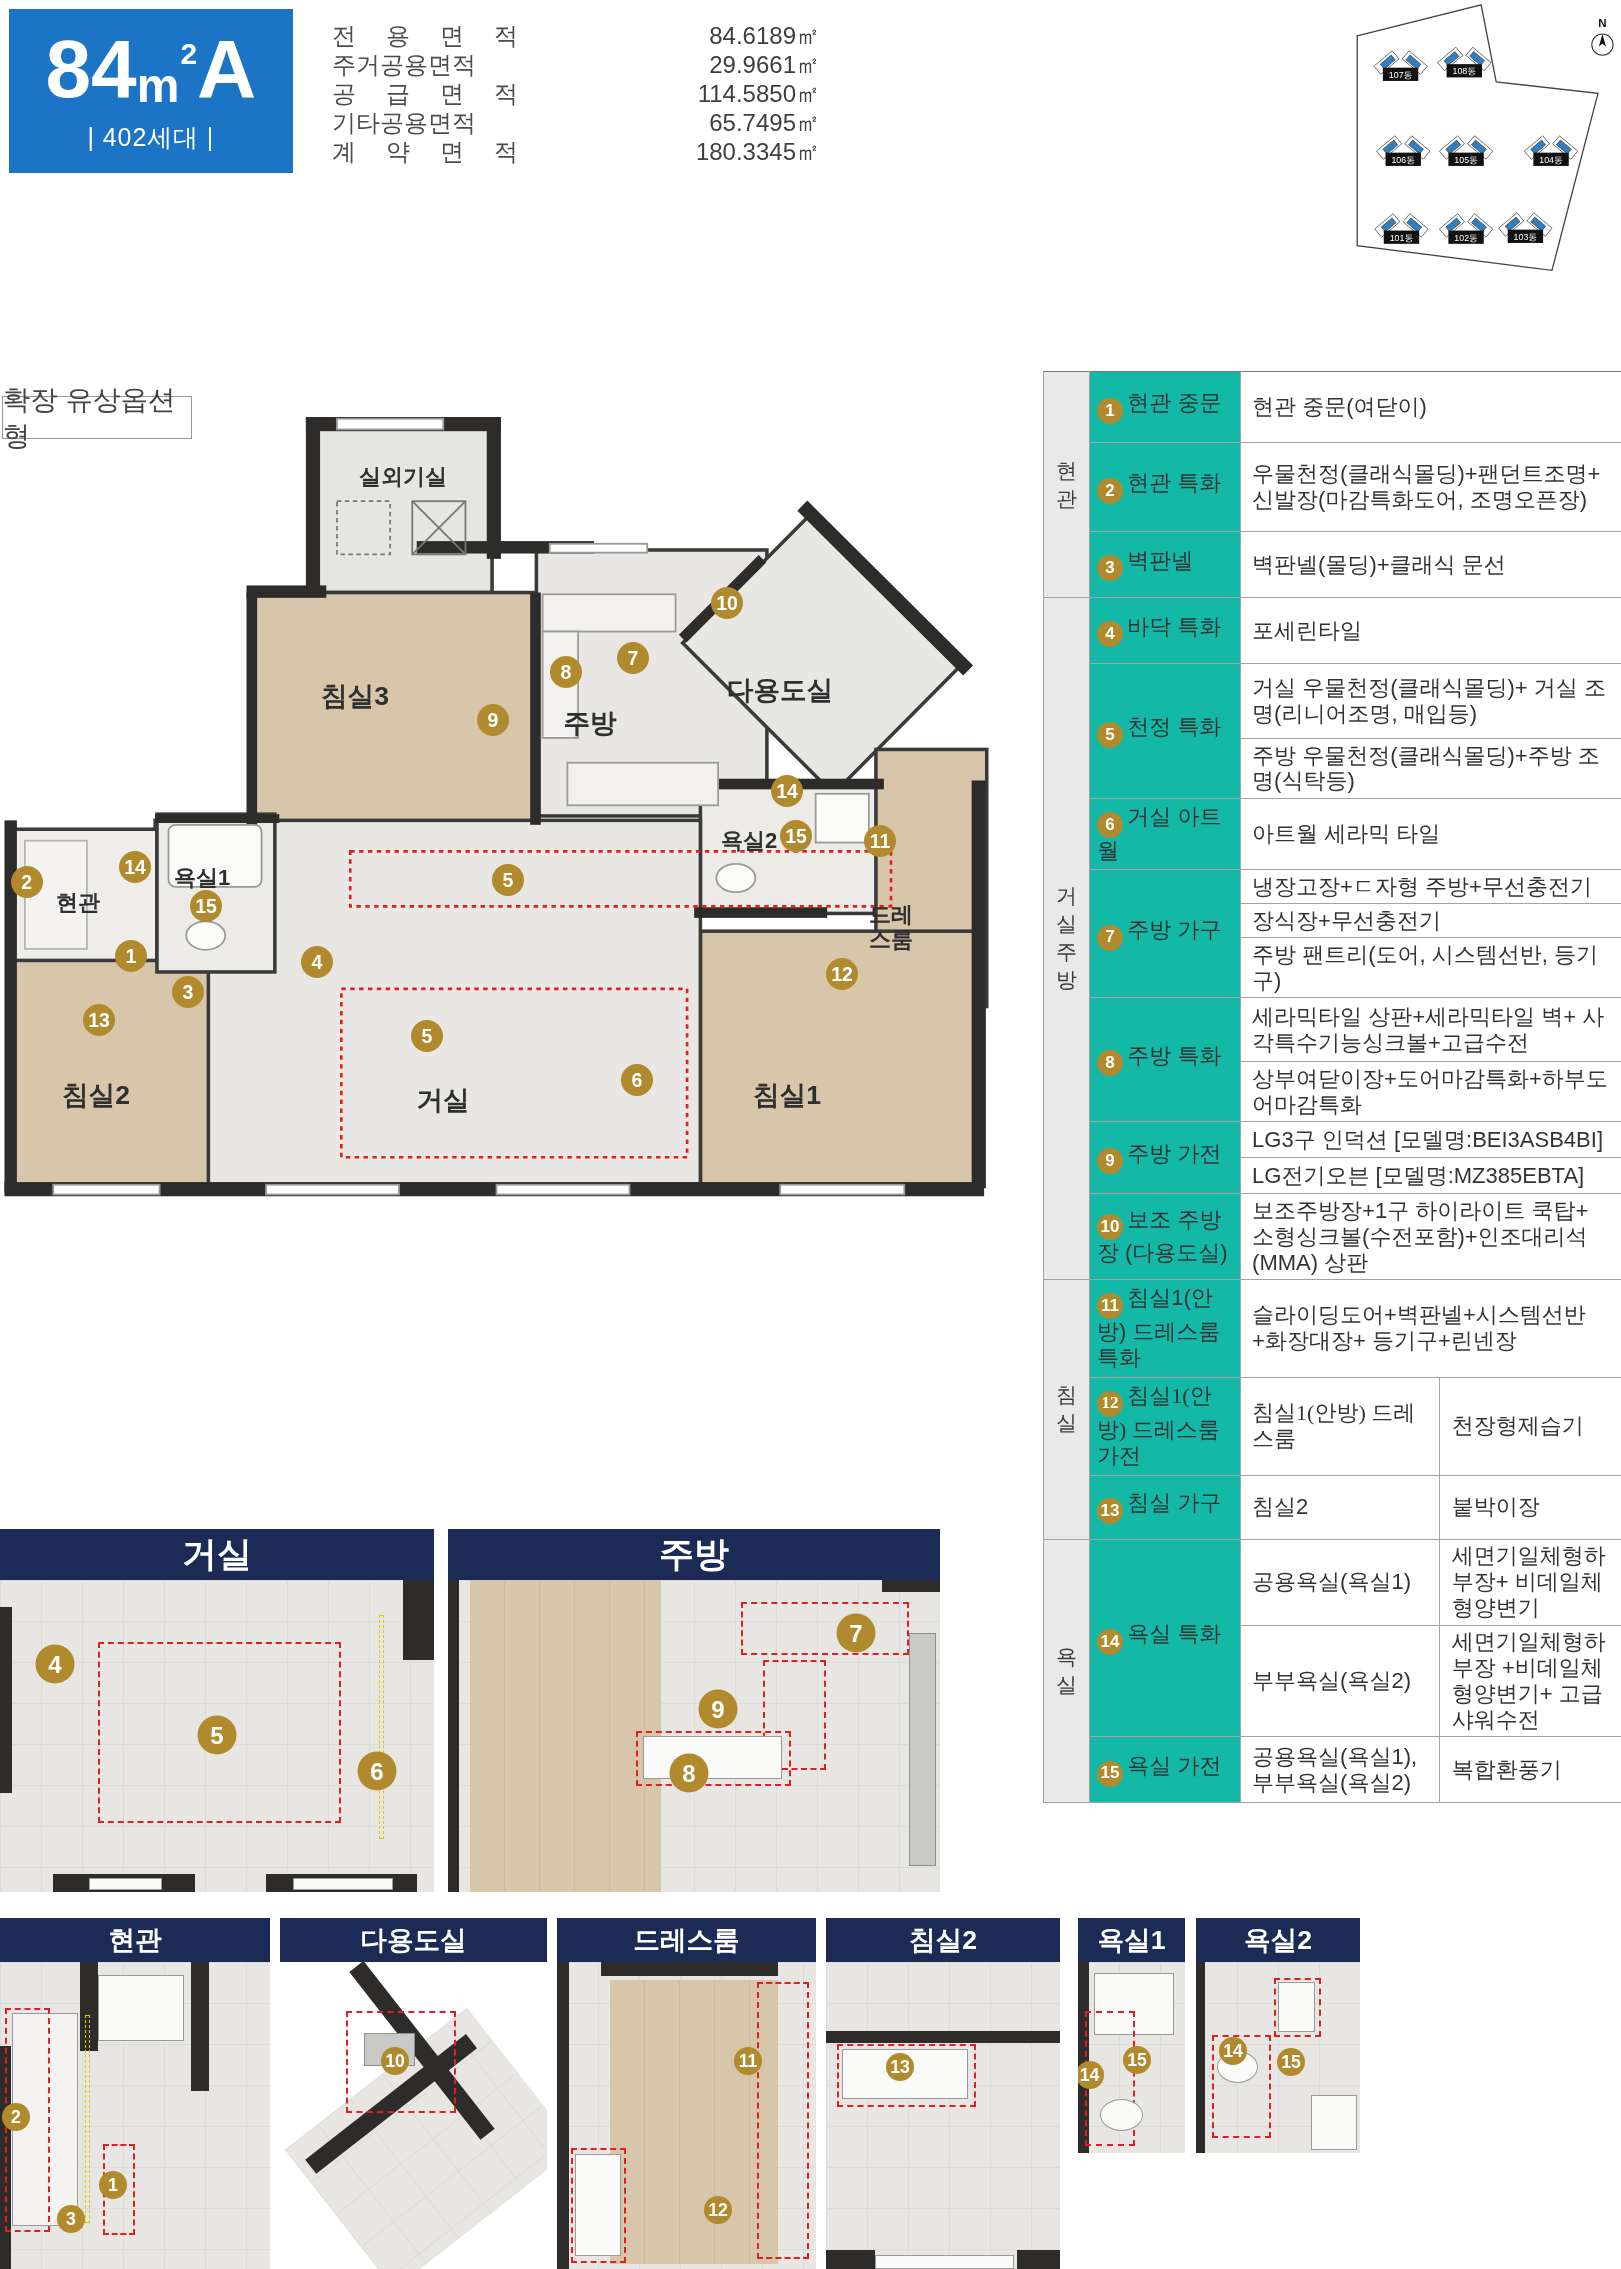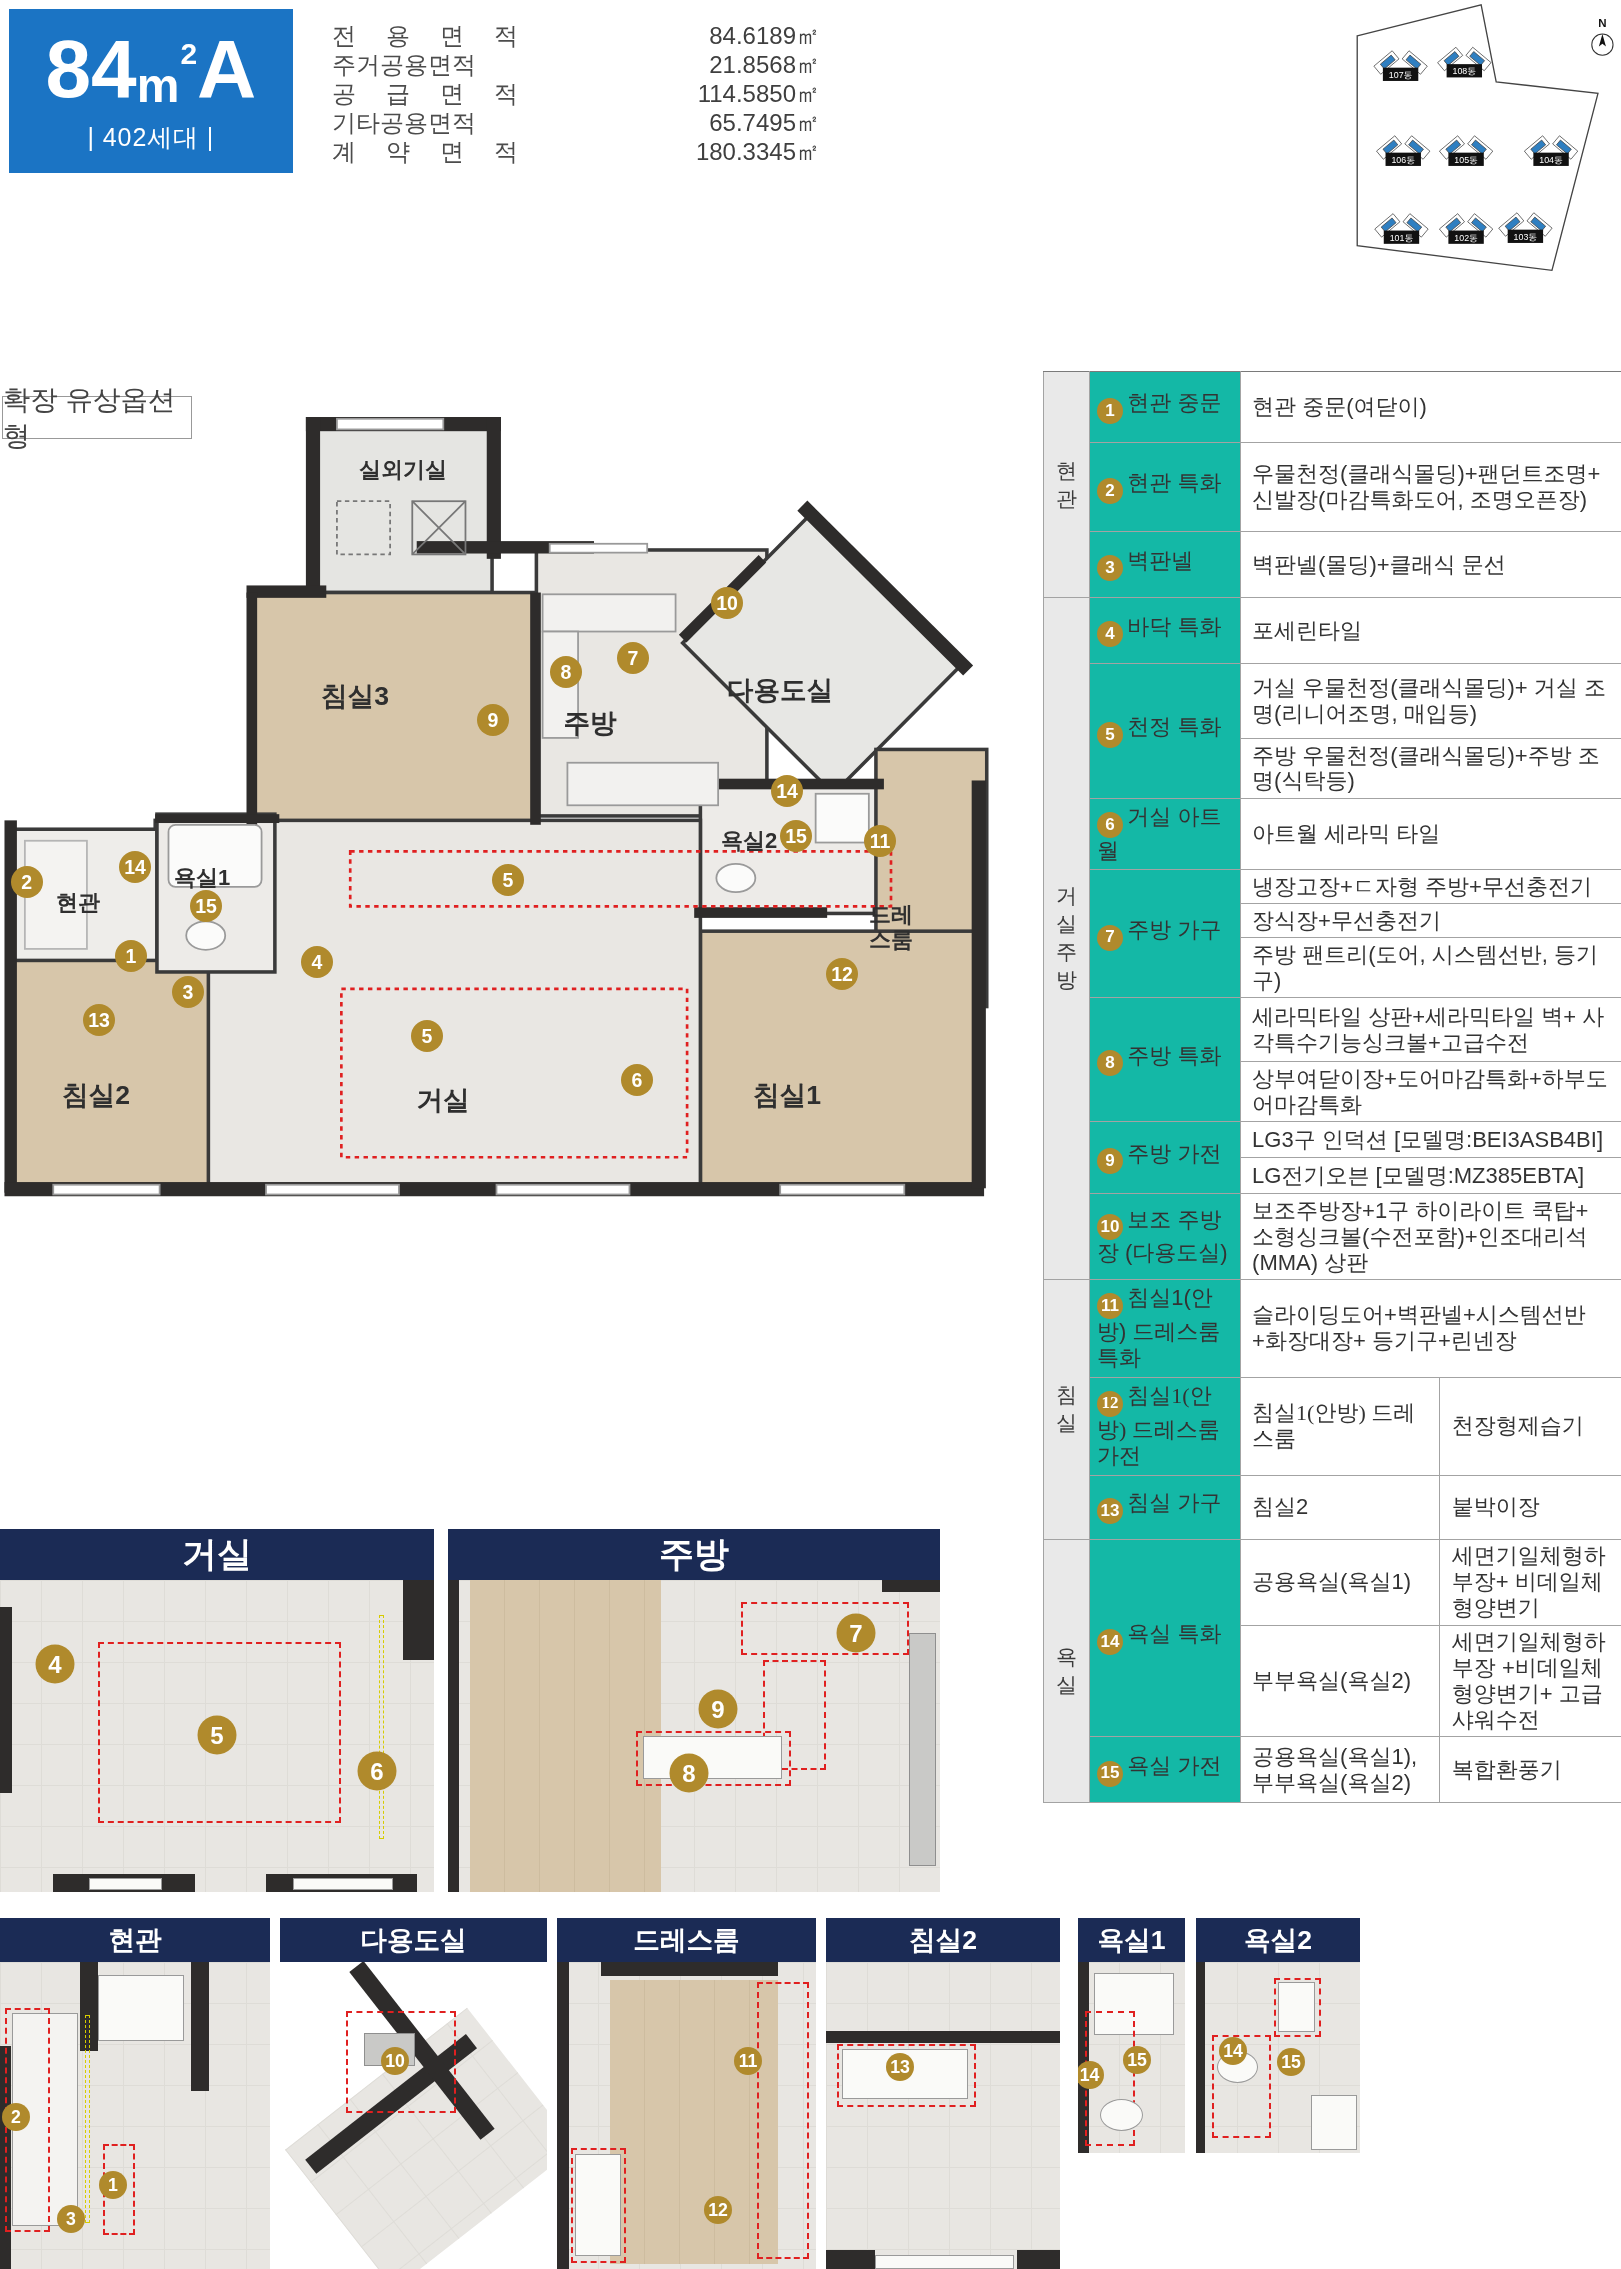--- a/index.html
+++ b/index.html
@@ -82,21 +82,21 @@
     <div class="unit-households">| 402세대 |</div>
   </div>
 
   <div class="area-table" id="areaTable">
       <div class="area-row">
         <span class="area-label">전 용 면 적</span>
         <span class="area-value">84.6189㎡</span>
       </div>
       <div class="area-row">
         <span class="area-label">주거공용면적</span>
-        <span class="area-value">21.8568㎡</span>
+        <span class="area-value">29.9661㎡</span>
       </div>
       <div class="area-row">
         <span class="area-label">공 급 면 적</span>
         <span class="area-value">114.5850㎡</span>
       </div>
       <div class="area-row">
         <span class="area-label">기타공용면적</span>
         <span class="area-value">65.7495㎡</span>
       </div>
       <div class="area-row">
@@ -233,21 +233,21 @@
       <rect x="640" y="390" width="170" height="48" fill="#f2f1ef" stroke="#9a9a9a" stroke-width="2"></rect>
 
       <rect x="190" y="460" width="105" height="70" rx="8" fill="#fbfbfa" stroke="#9a9a9a" stroke-width="2"></rect>
       <ellipse cx="232" cy="585" rx="22" ry="16" fill="#fbfbfa" stroke="#9a9a9a" stroke-width="2"></ellipse>
       <ellipse cx="830" cy="520" rx="22" ry="16" fill="#fbfbfa" stroke="#9a9a9a" stroke-width="2"></ellipse>
       <rect x="920" y="425" width="60" height="55" fill="#fbfbfa" stroke="#9a9a9a" stroke-width="2"></rect>
 
       <rect x="28" y="478" width="70" height="122" fill="#f4f3f1" stroke="#b5b5b5" stroke-width="2"></rect>
     </svg>
     <div id="fpOverlay" style="position:absolute;left:0;top:0;width:993px;height:789px;">
-        <div class="room-label small" style="left: 403px; top: 53px;">실외기실</div>
+        <div class="room-label small" style="left: 403px; top: 60px;">실외기실</div>
         <div class="room-label" style="left: 355px; top: 279px;">침실3</div>
         <div class="room-label" style="left: 590px; top: 306px;">주방</div>
         <div class="room-label" style="left: 780px; top: 273px;">다용도실</div>
         <div class="room-label small" style="left: 749px; top: 424px;">욕실2</div>
         <div class="room-label small" style="left: 891px; top: 510px;">드레
 스룸</div>
         <div class="room-label" style="left: 787px; top: 678px;">침실1</div>
         <div class="room-label" style="left: 443px; top: 683px;">거실</div>
         <div class="room-label" style="left: 96px; top: 678px;">침실2</div>
         <div class="room-label small" style="left: 78px; top: 486px;">현관</div>

